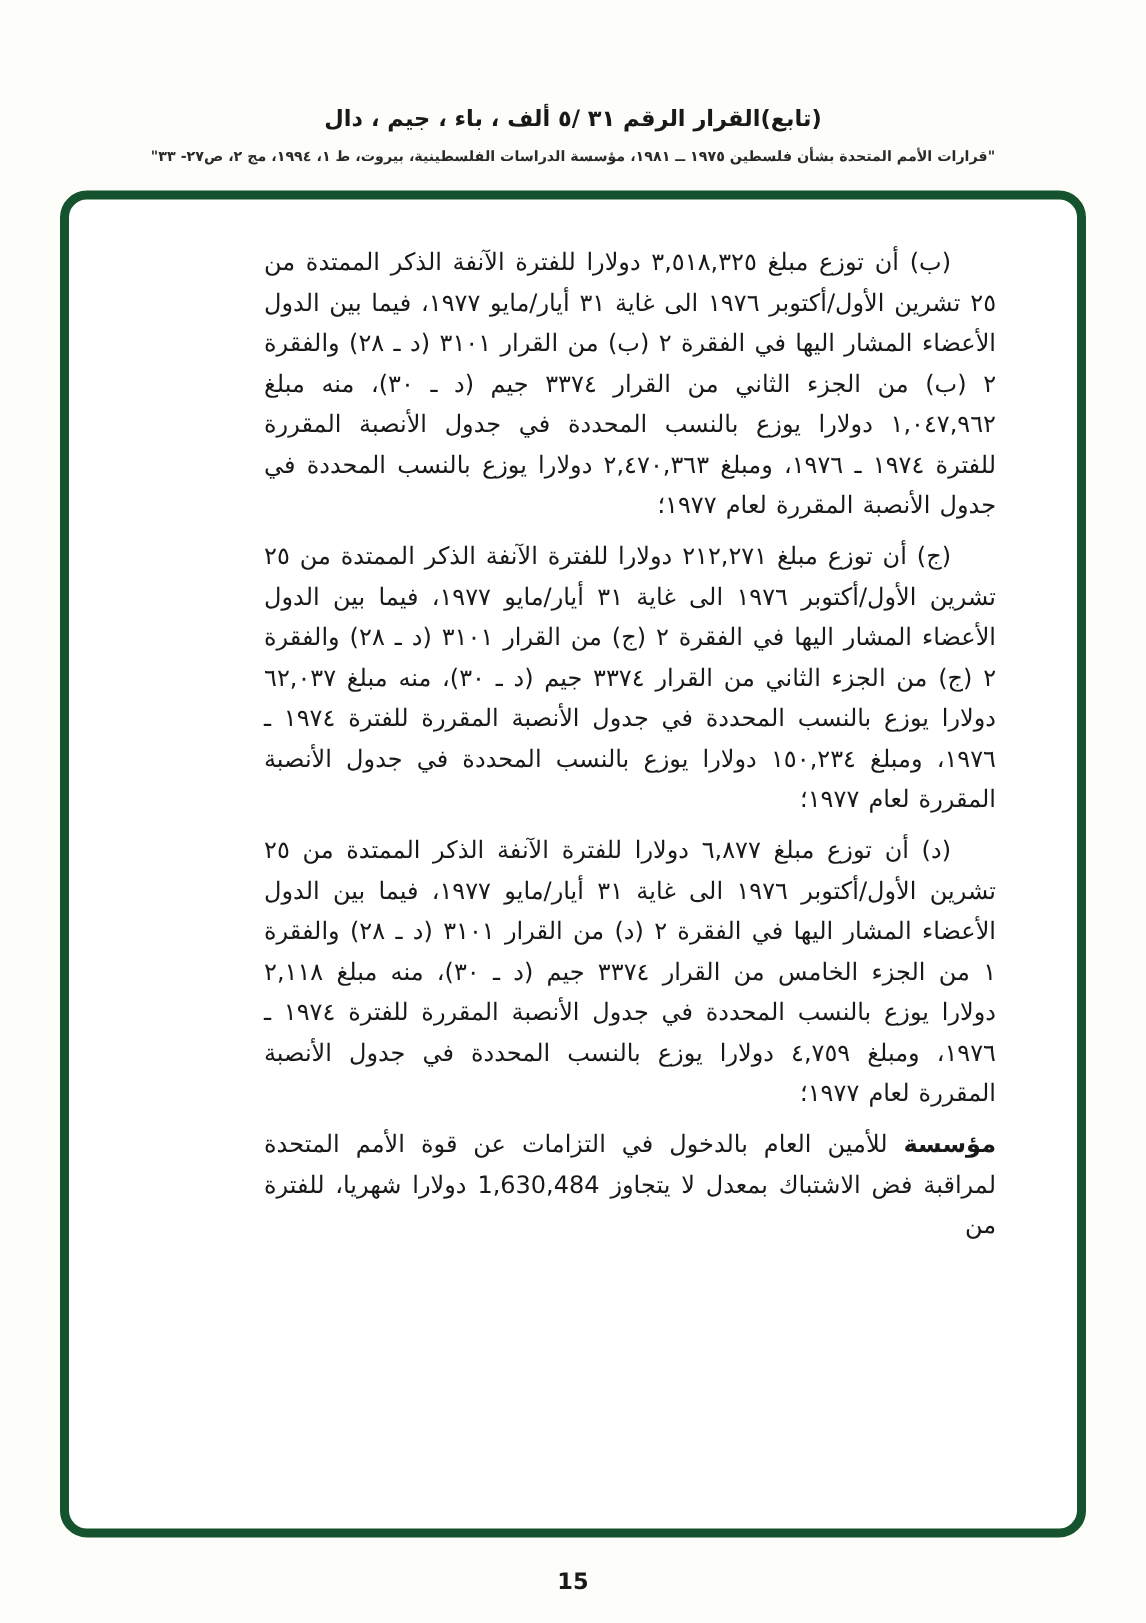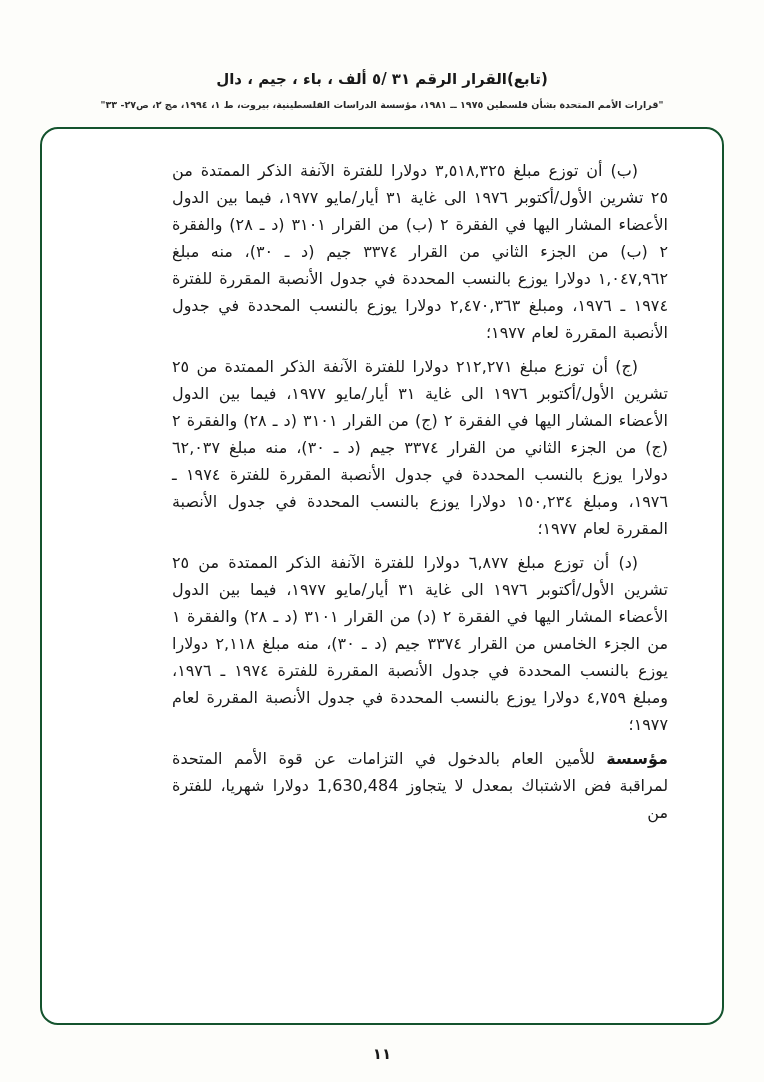--- a/index.html
+++ b/index.html
@@ -24,21 +24,21 @@
   .doc-citation {
     font-size: 9.5px;
     font-weight: bold;
     margin-top: 11px;
     color: #2a2a2a;
   }
   .content-box {
     width: 684px;
     height: 898px;
     margin: 17px auto 0 auto;
-    border: 2px solid #14532d;
+    border: 6px solid #14532d;
     border-radius: 18px;
     padding: 28px 54px 20px 130px;
     direction: rtl;
     background: #ffffff;
   }
   .body-text p.para {
     font-size: 16px;
     line-height: 27px;
     text-align: justify;
     text-indent: 30px;
@@ -79,14 +79,14 @@
     <p class="para">(ب) أن توزع مبلغ ٣,٥١٨,٣٢٥ دولارا للفترة الآنفة الذكر الممتدة من ٢٥ تشرين الأول/أكتوبر ١٩٧٦ الى غاية ٣١ أيار/مايو ١٩٧٧، فيما بين الدول الأعضاء المشار اليها في الفقرة ٢ (ب) من القرار ٣١٠١ (د ـ ٢٨) والفقرة ٢ (ب) من الجزء الثاني من القرار ٣٣٧٤ جيم (د ـ ٣٠)، منه مبلغ ١,٠٤٧,٩٦٢ دولارا يوزع بالنسب المحددة في جدول الأنصبة المقررة للفترة ١٩٧٤ ـ ١٩٧٦، ومبلغ ٢,٤٧٠,٣٦٣ دولارا يوزع بالنسب المحددة في جدول الأنصبة المقررة لعام ١٩٧٧؛</p>
     <p class="para">(ج) أن توزع مبلغ ٢١٢,٢٧١ دولارا للفترة الآنفة الذكر الممتدة من ٢٥ تشرين الأول/أكتوبر ١٩٧٦ الى غاية ٣١ أيار/مايو ١٩٧٧، فيما بين الدول الأعضاء المشار اليها في الفقرة ٢ (ج) من القرار ٣١٠١ (د ـ ٢٨) والفقرة ٢ (ج) من الجزء الثاني من القرار ٣٣٧٤ جيم (د ـ ٣٠)، منه مبلغ ٦٢,٠٣٧ دولارا يوزع بالنسب المحددة في جدول الأنصبة المقررة للفترة ١٩٧٤ ـ ١٩٧٦، ومبلغ ١٥٠,٢٣٤ دولارا يوزع بالنسب المحددة في جدول الأنصبة المقررة لعام ١٩٧٧؛</p>
     <p class="para">(د) أن توزع مبلغ ٦,٨٧٧ دولارا للفترة الآنفة الذكر الممتدة من ٢٥ تشرين الأول/أكتوبر ١٩٧٦ الى غاية ٣١ أيار/مايو ١٩٧٧، فيما بين الدول الأعضاء المشار اليها في الفقرة ٢ (د) من القرار ٣١٠١ (د ـ ٢٨) والفقرة ١ من الجزء الخامس من القرار ٣٣٧٤ جيم (د ـ ٣٠)، منه مبلغ ٢,١١٨ دولارا يوزع بالنسب المحددة في جدول الأنصبة المقررة للفترة ١٩٧٤ ـ ١٩٧٦، ومبلغ ٤,٧٥٩ دولارا يوزع بالنسب المحددة في جدول الأنصبة المقررة لعام ١٩٧٧؛</p>
 
 
     <p class="closing"><span class="lead">مؤسسة</span><span> للأمين العام بالدخول في التزامات عن قوة الأمم المتحدة لمراقبة فض الاشتباك بمعدل لا يتجاوز 1,630,484 دولارا شهريا، للفترة من</span></p>
   </div>
 </main>
 
 <footer>
-  <div class="page-number">١١</div>
+  <div class="page-number">15</div>
 </footer>
 
 </body></html>

